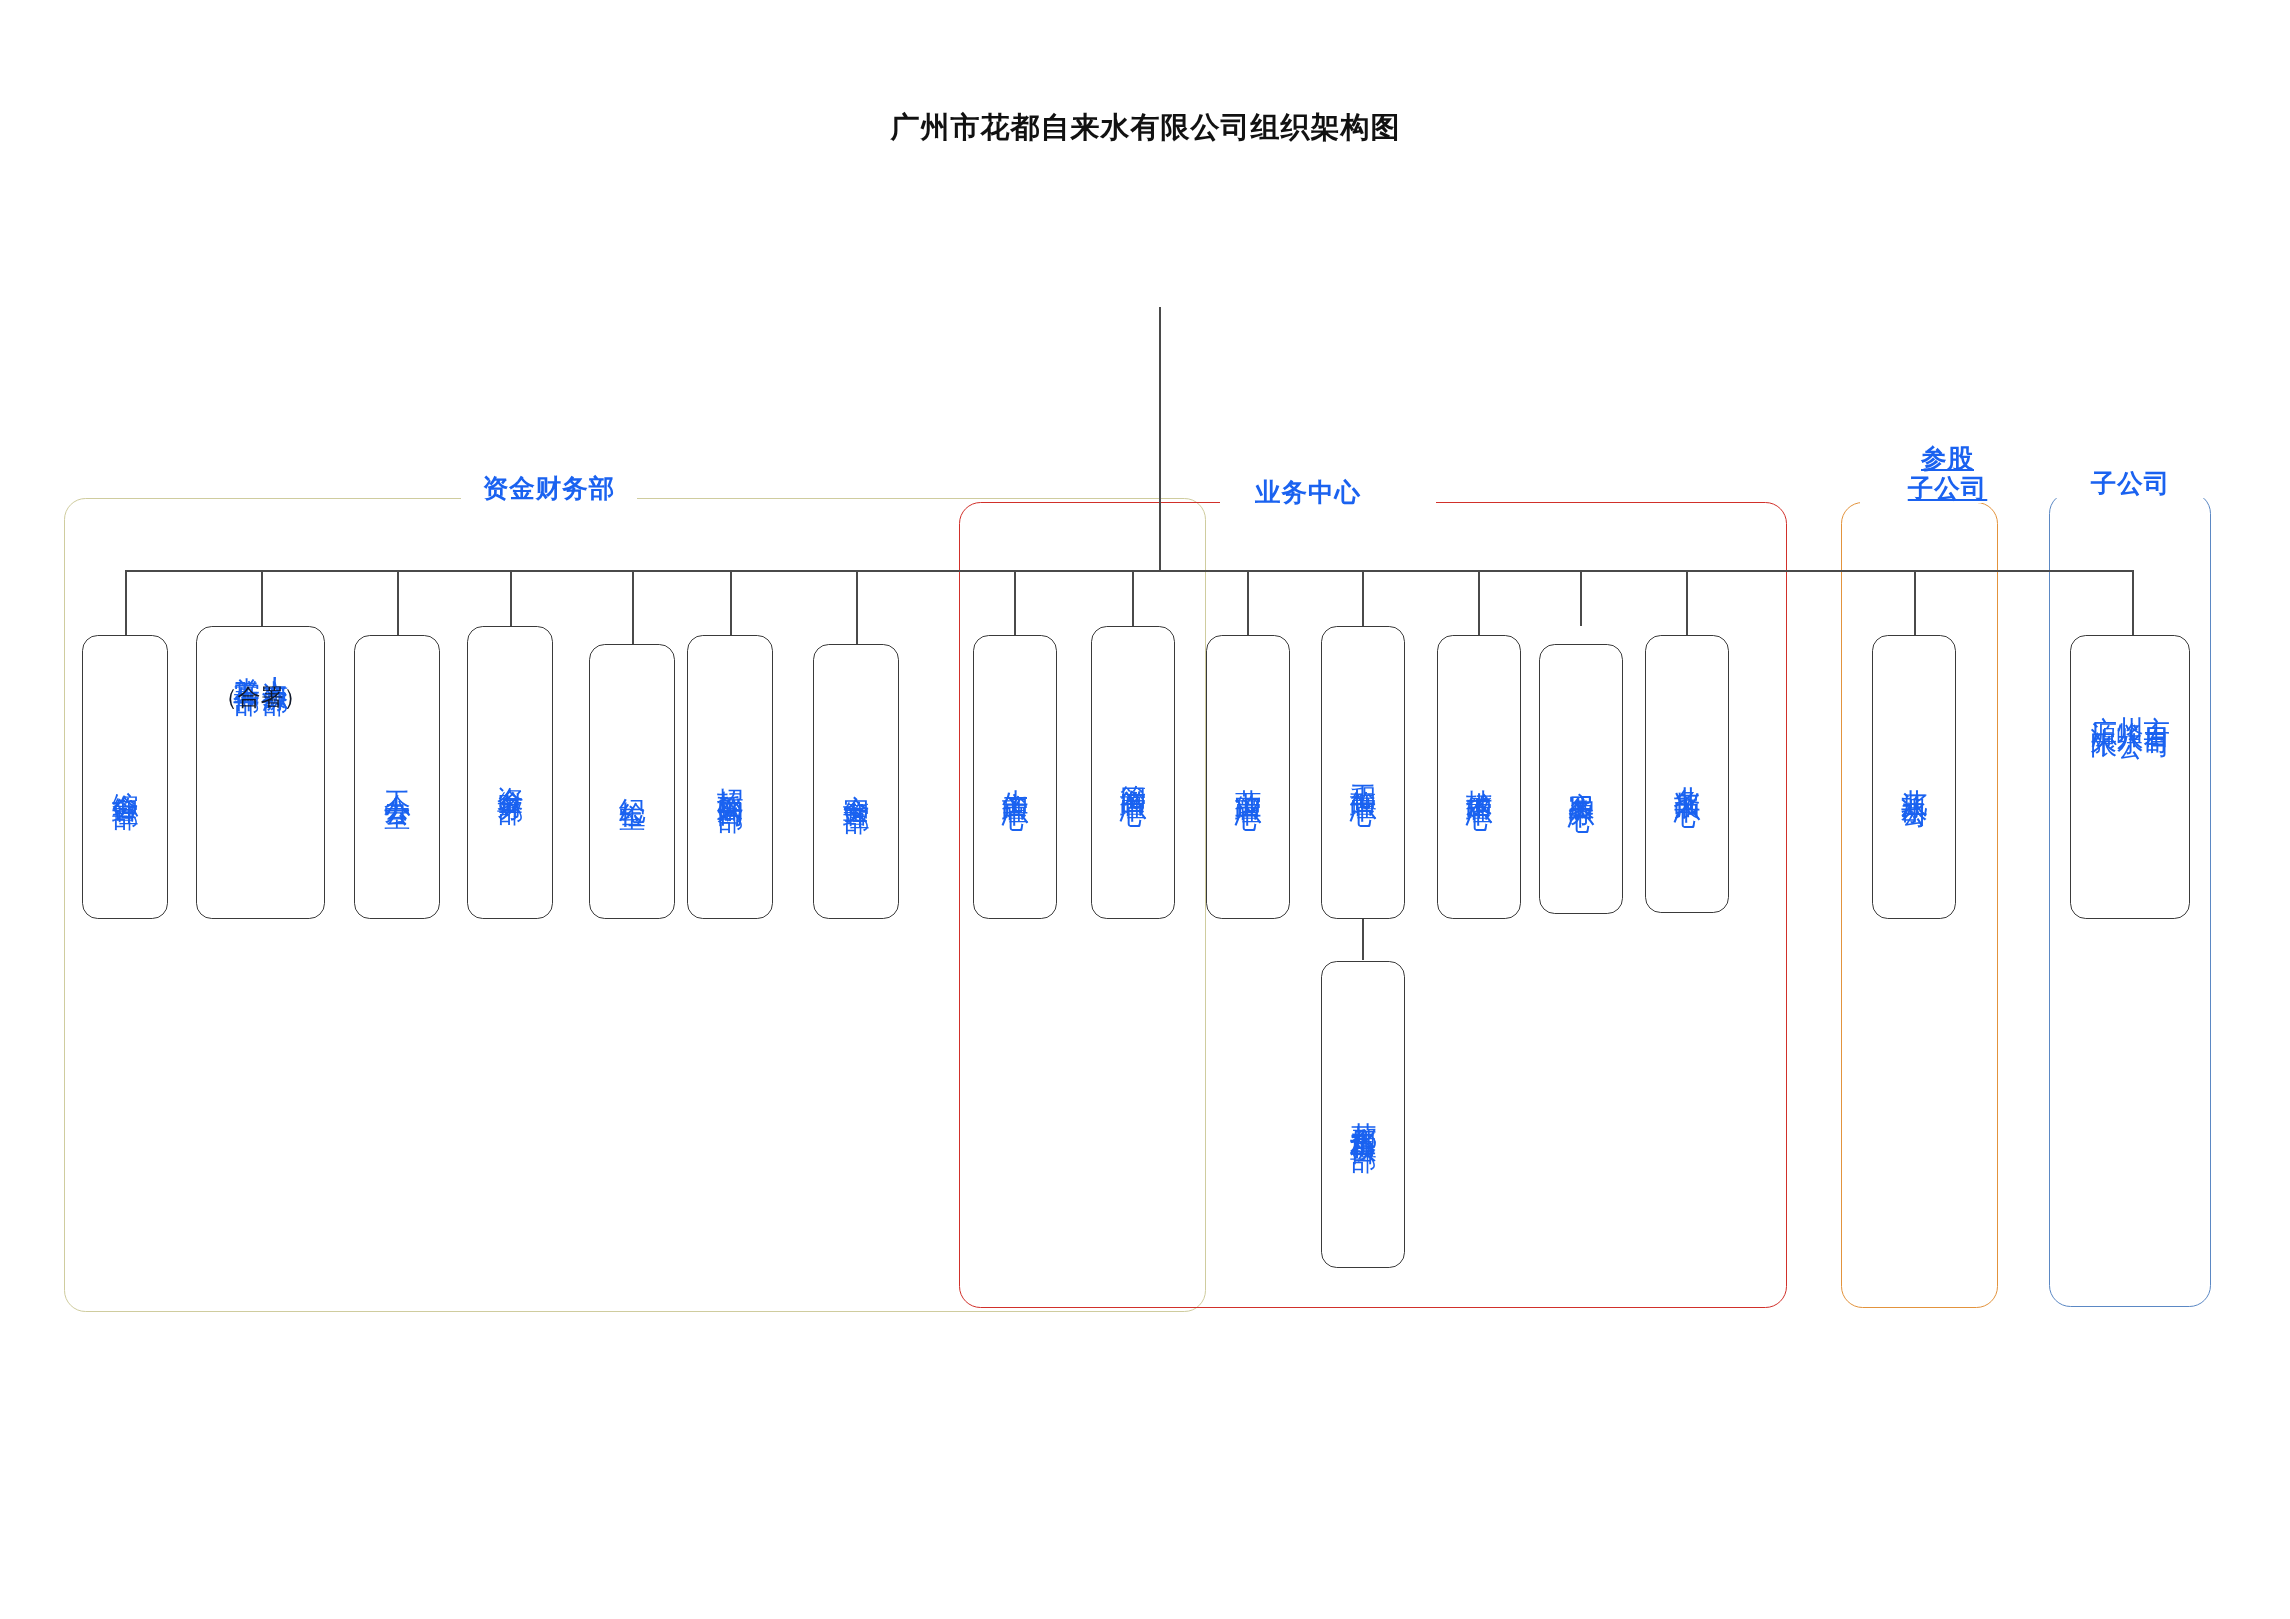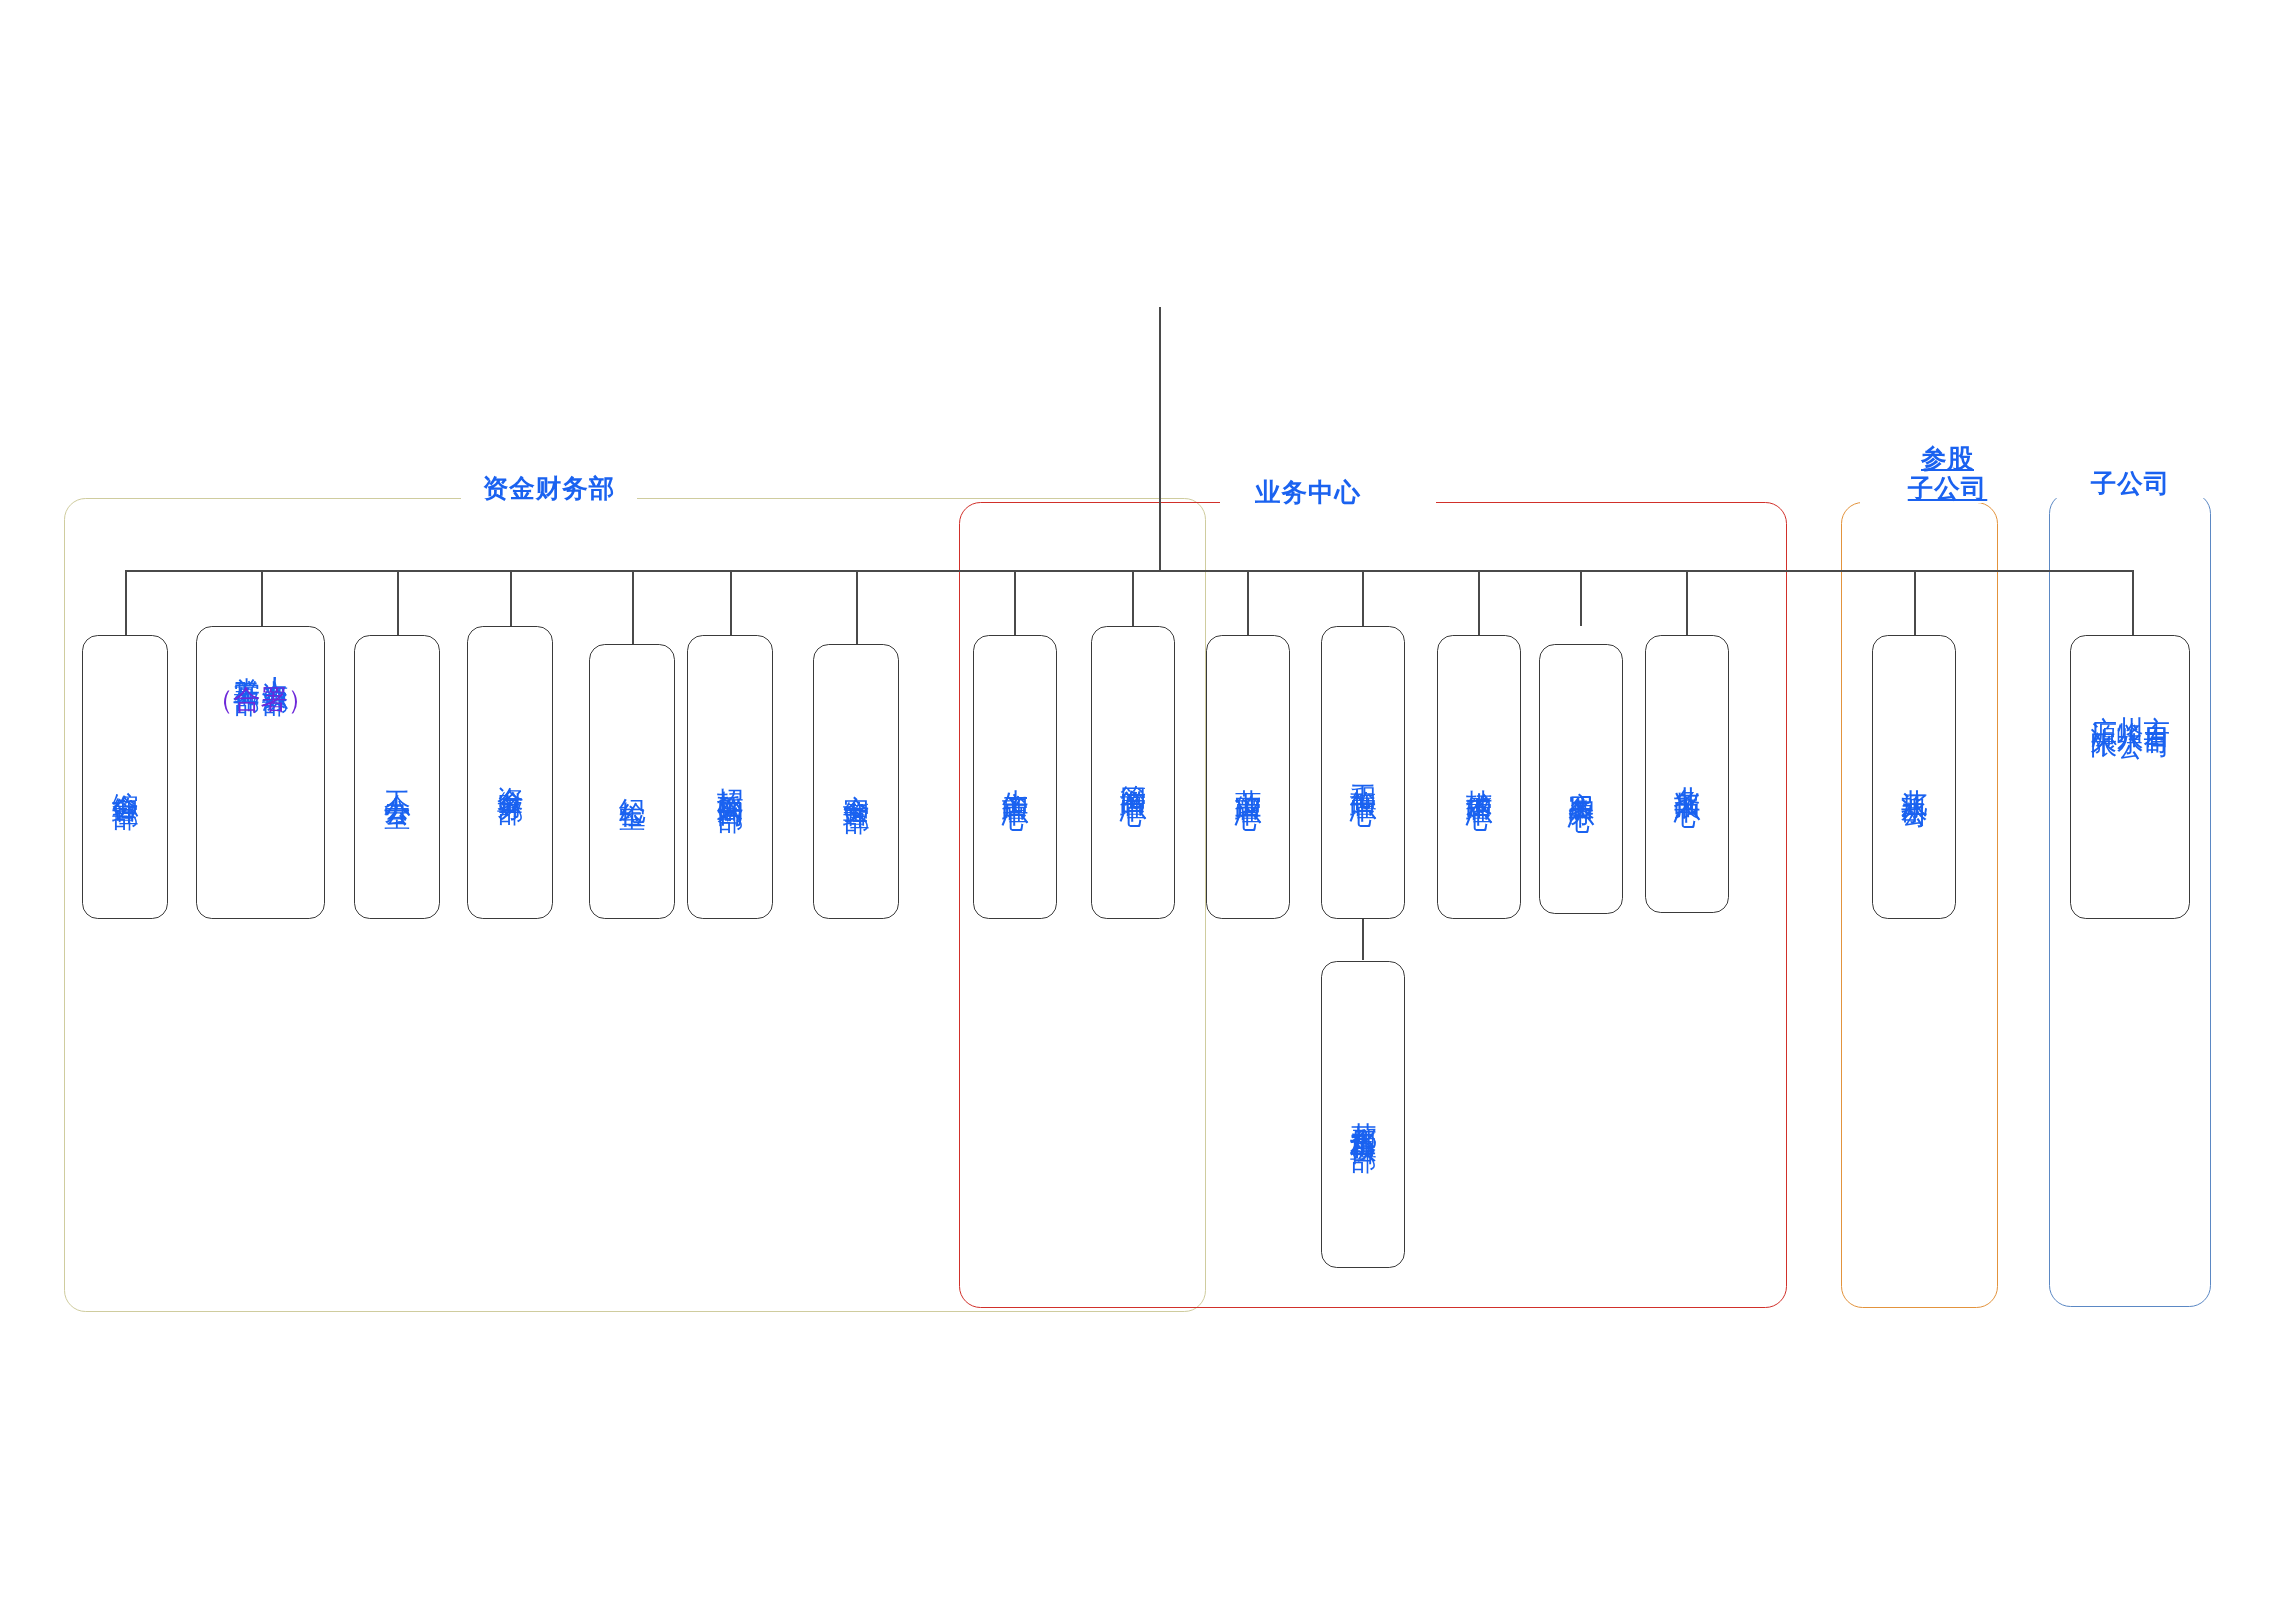--- a/index.html
+++ b/index.html
@@ -103,22 +103,22 @@
     justify-content: flex-start;
     padding-top: 29px;
   }
   .node-box.with-note .note-cols {
     display: flex;
     flex-direction: row;
     justify-content: center;
     flex: 0 0 auto;
   }
   .node-box.with-note .note {
-    font-size: 27px;
-    color: #6d28d9;
+    font-size: 23px;
+    color: #0f172a;
     font-weight: 500;
     margin-top: 11.8px;
     letter-spacing: 0px;
     white-space: nowrap;
   }
 
   
   .node-box.grid-box {
     display: block;
     padding-top: 59px;
@@ -129,20 +129,21 @@
     justify-content: center;
     align-items: flex-start;
   }
   .grid-wrap .vcol { letter-spacing: 5.9px; }
 </style>
 </head>
 <body>
 
 <div id="page">
 
+  <div id="chart-title">广州市花都自来水有限公司组织架构图</div>
 
   <div class="group-frame functional" style="left:64px; top:498px; width:1142px; height:814px;"></div>
   <div class="group-frame business" style="left:959px; top:502px; width:828px; height:806px;"></div>
   <div class="group-frame affiliate" style="left:1841px; top:502px; width:157px; height:806px;"></div>
   <div class="group-frame subsidiary" style="left:2049px; top:492px; width:162px; height:815px;"></div>
 
   <div class="frame-notch" style="left:461px; top:493px; width:176px;"></div>
   <div class="frame-notch" style="left:1269px; top:497px; width:167px;"></div>
   <div class="frame-notch" style="left:1860px; top:497px; width:118px;"></div>
   <div class="frame-notch" style="left:2070px; top:487px; width:120px;"></div>

